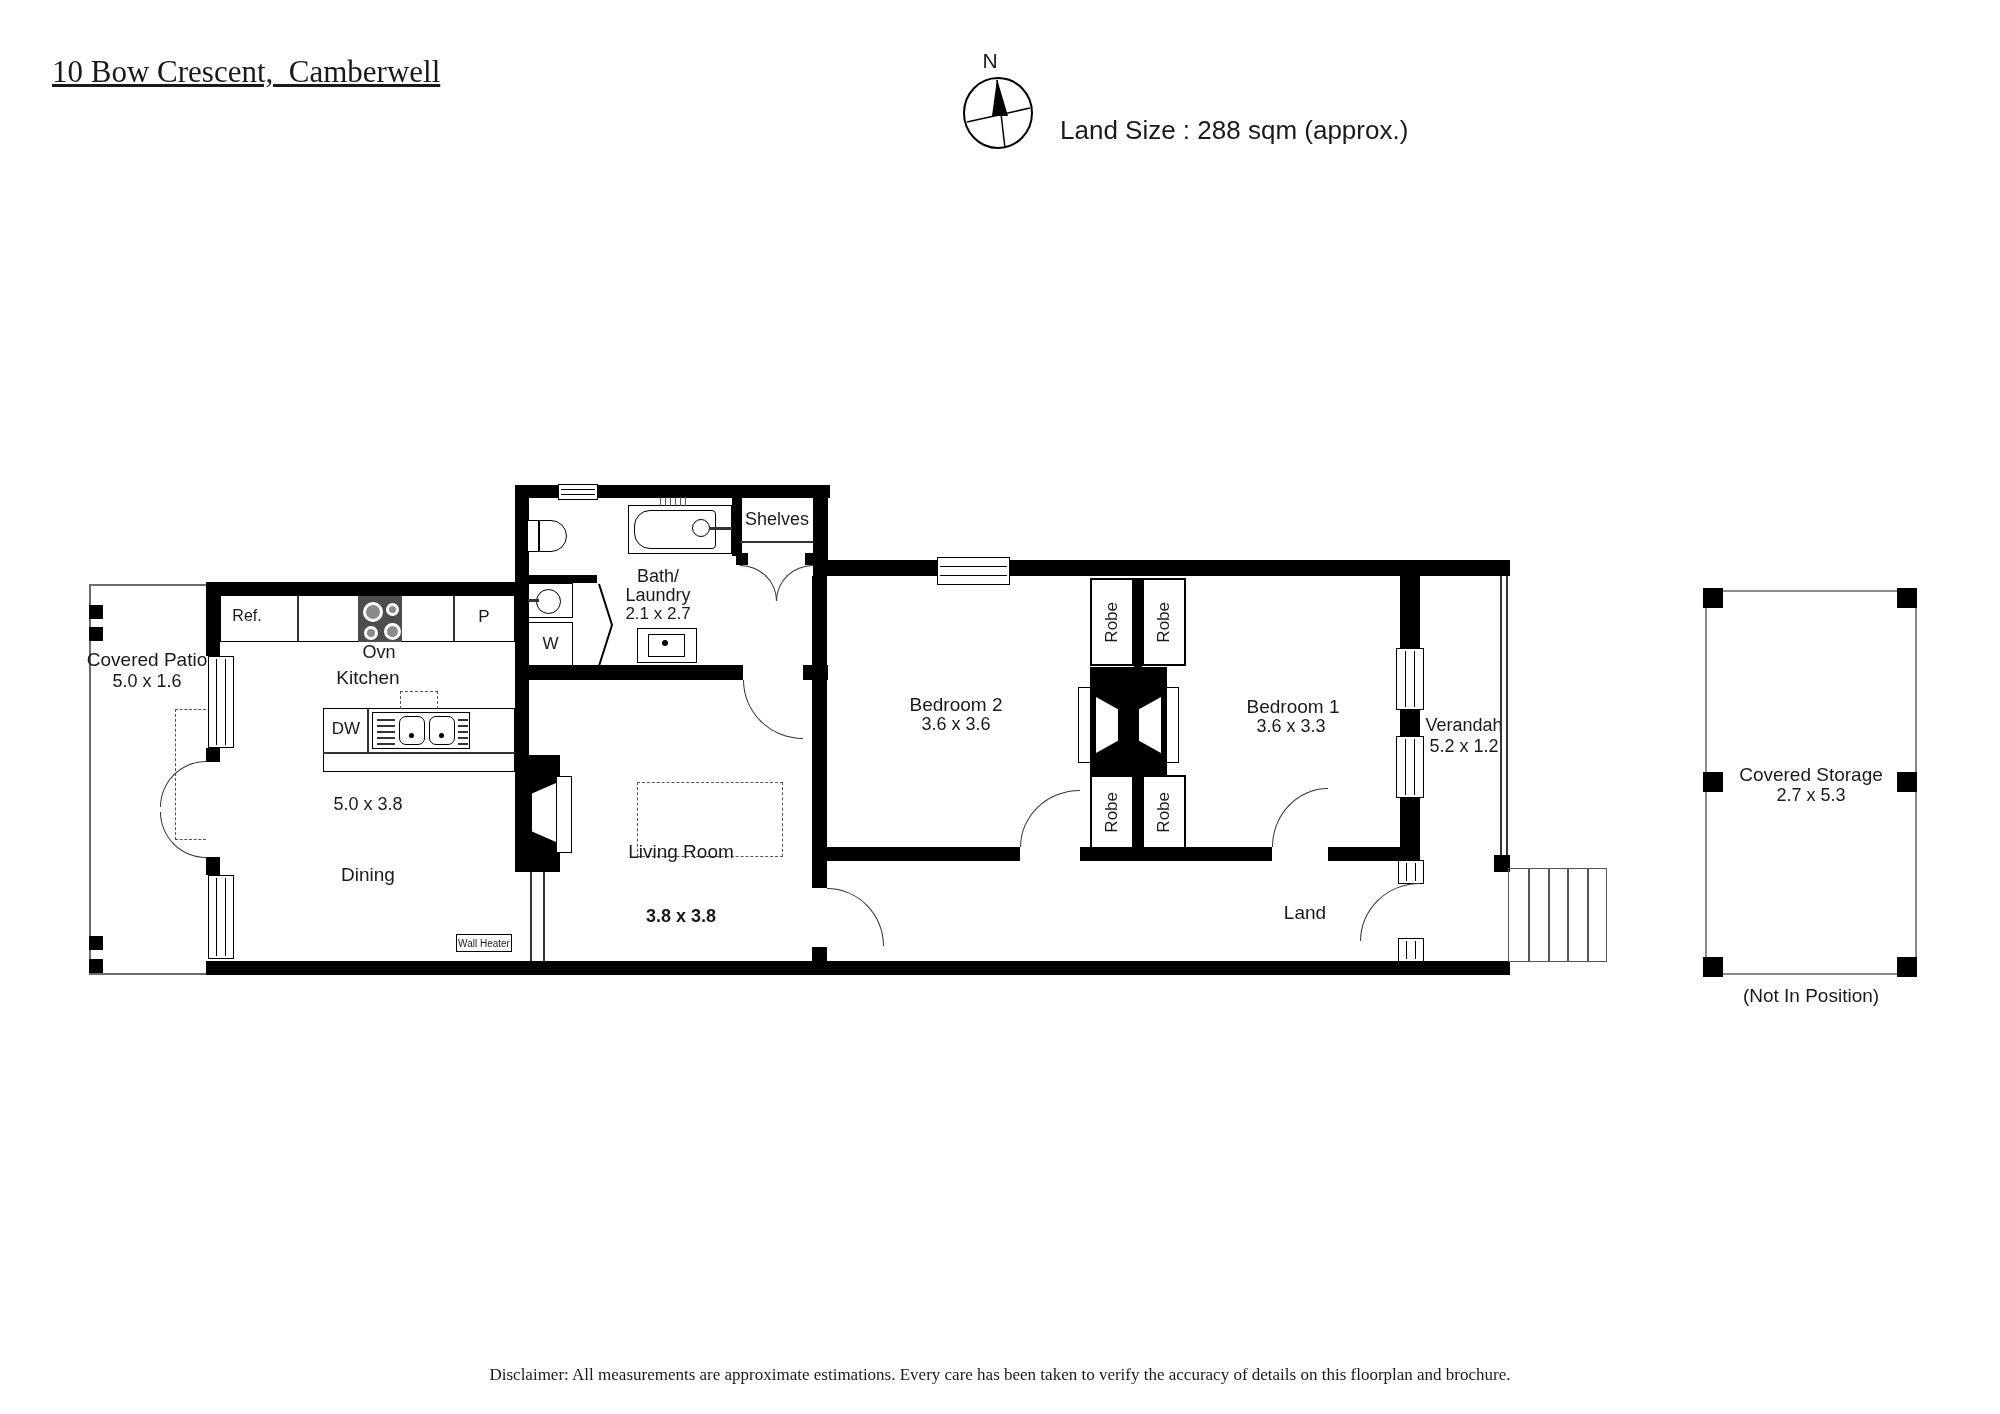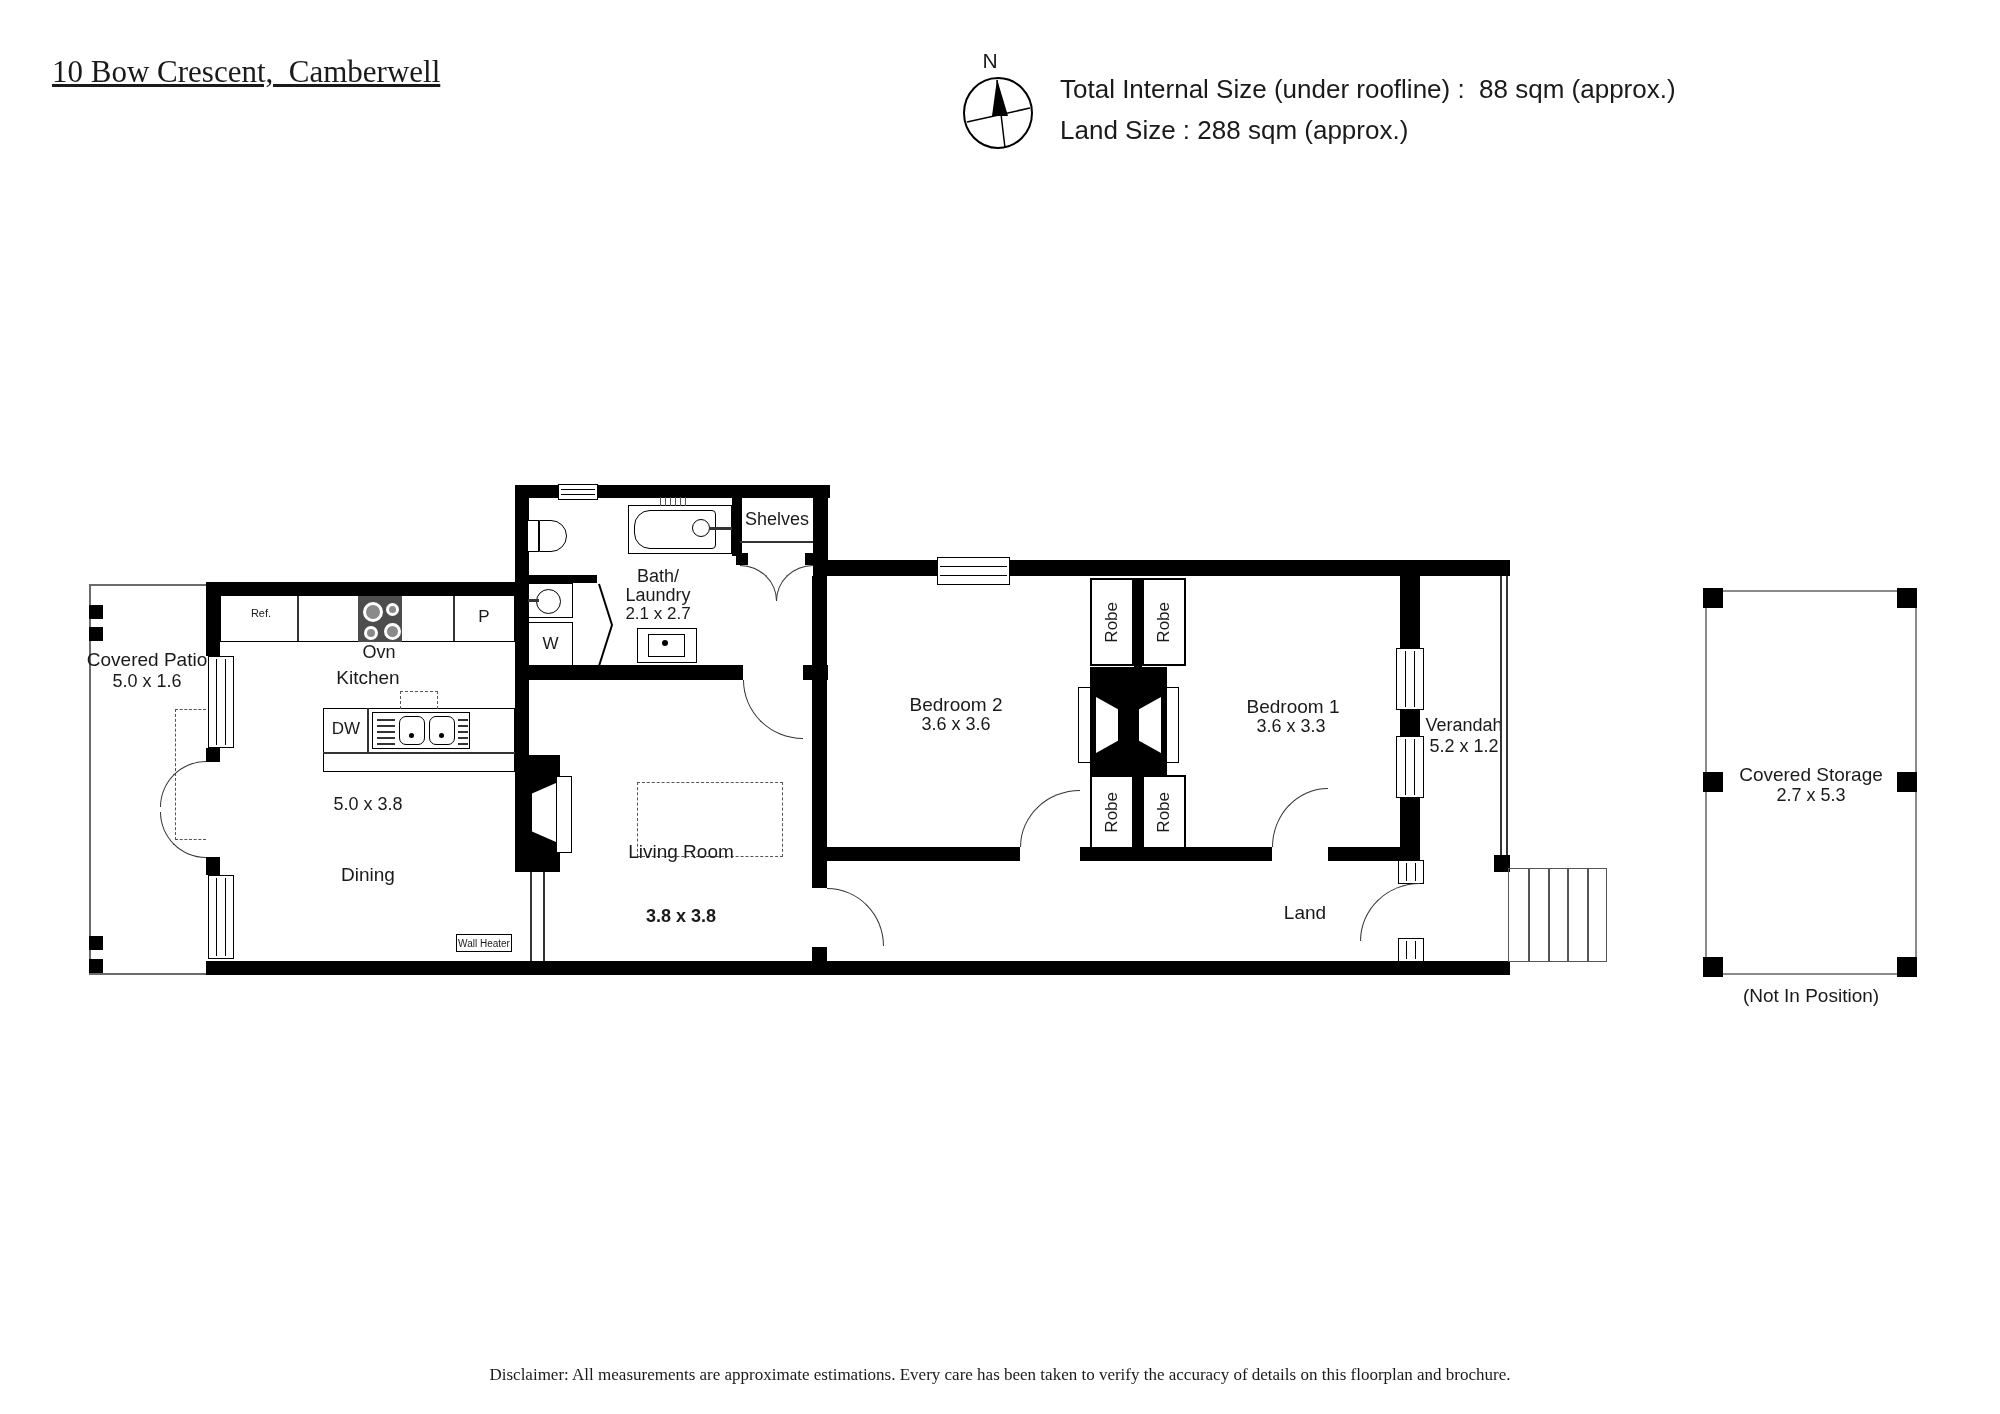--- a/index.html
+++ b/index.html
@@ -34,21 +34,20 @@
   <div class="lbl serif" style="left:52px;top:56px;font-size:31px;transform:none;text-decoration:underline;">10 Bow Crescent,  Camberwell</div>
 
   <div class="lbl" style="left:990px;top:50px;font-size:21px;">N</div>
   <svg class="abs" style="left:950px;top:34px;" width="110" height="125" viewBox="0 0 110 125">
     <ellipse cx="48" cy="79" rx="34" ry="35" fill="none" stroke="#000" stroke-width="2"></ellipse>
     <polygon points="47,45 58,82 42,82" fill="#000"></polygon>
     <line x1="17" y1="88" x2="80" y2="74" stroke="#000" stroke-width="1.5"></line>
     <line x1="47" y1="46" x2="55" y2="114" stroke="#000" stroke-width="1.5"></line>
   </svg>
 
-  <div class="lbl" style="left:1060px;top:76px;font-size:26px;transform:none;">Total Internal Size (under roofline) :  88 sqm (approx.)</div>
   <div class="lbl" style="left:1060px;top:117px;font-size:26px;transform:none;">Land Size : 288 sqm (approx.)</div>
 
   <div class="edge" style="left:89px;top:584px;width:2px;height:391px;"></div>
   <div class="edge" style="left:89px;top:584px;width:117px;height:2px;"></div>
   <div class="edge" style="left:89px;top:973px;width:117px;height:2px;"></div>
   <div class="post" style="left:89px;top:605px;width:14px;height:14px;"></div>
   <div class="post" style="left:89px;top:627px;width:14px;height:14px;"></div>
   <div class="post" style="left:89px;top:936px;width:14px;height:14px;"></div>
   <div class="post" style="left:89px;top:959px;width:14px;height:14px;"></div>
   <div class="lbl" style="left:147px;top:650px;font-size:19px;">Covered Patio</div>
@@ -106,21 +105,21 @@
 
   <div class="fix" style="left:220px;top:595px;width:295px;height:47px;"></div>
   <div class="thin" style="left:297px;top:596px;width:1.5px;height:45px;"></div>
   <div class="thin" style="left:453px;top:596px;width:1.5px;height:45px;"></div>
   <div class="abs" style="left:358px;top:596px;width:44px;height:46px;background:#4d4d4d;">
     <div class="burner" style="left:5px;top:6px;width:20px;height:20px;"></div>
     <div class="burner" style="left:28px;top:7px;width:13px;height:13px;"></div>
     <div class="burner" style="left:6px;top:30px;width:14px;height:14px;"></div>
     <div class="burner" style="left:26px;top:27px;width:17px;height:17px;"></div>
   </div>
-  <div class="lbl" style="left:261px;top:608px;font-size:11px;">Ref.</div>
+  <div class="lbl" style="left:247px;top:608px;font-size:16px;">Ref.</div>
   <div class="lbl" style="left:484px;top:608px;font-size:17px;">P</div>
   <div class="lbl" style="left:379px;top:643px;font-size:18px;">Ovn</div>
   <div class="lbl" style="left:368px;top:668px;font-size:19px;text-align:center;">Kitchen</div>
   <div class="fix" style="left:323px;top:708px;width:192px;height:64px;"></div>
   <div class="thin" style="left:323px;top:752px;width:192px;height:1.5px;"></div>
   <div class="thin" style="left:367px;top:708px;width:1.5px;height:44px;"></div>
   <div class="dash" style="left:400px;top:691px;width:38px;height:18px;border-bottom:none;"></div>
   <div class="lbl" style="left:346px;top:720px;font-size:17px;">DW</div>
   <div class="fix" style="left:372px;top:712px;width:98px;height:37px;"></div>
   <div class="abs" style="left:377px;top:719px;width:18px;height:26px;background:repeating-linear-gradient(0deg,#333 0 1.5px,transparent 1.5px 6px);"></div>

